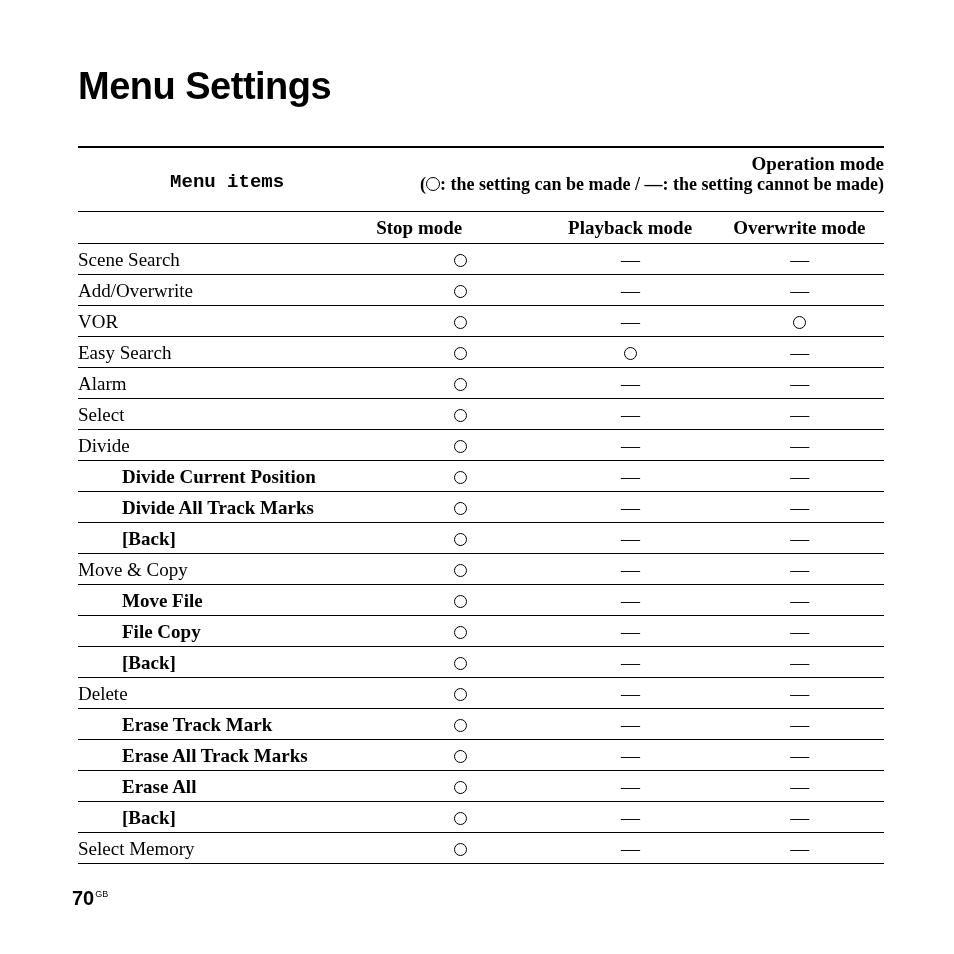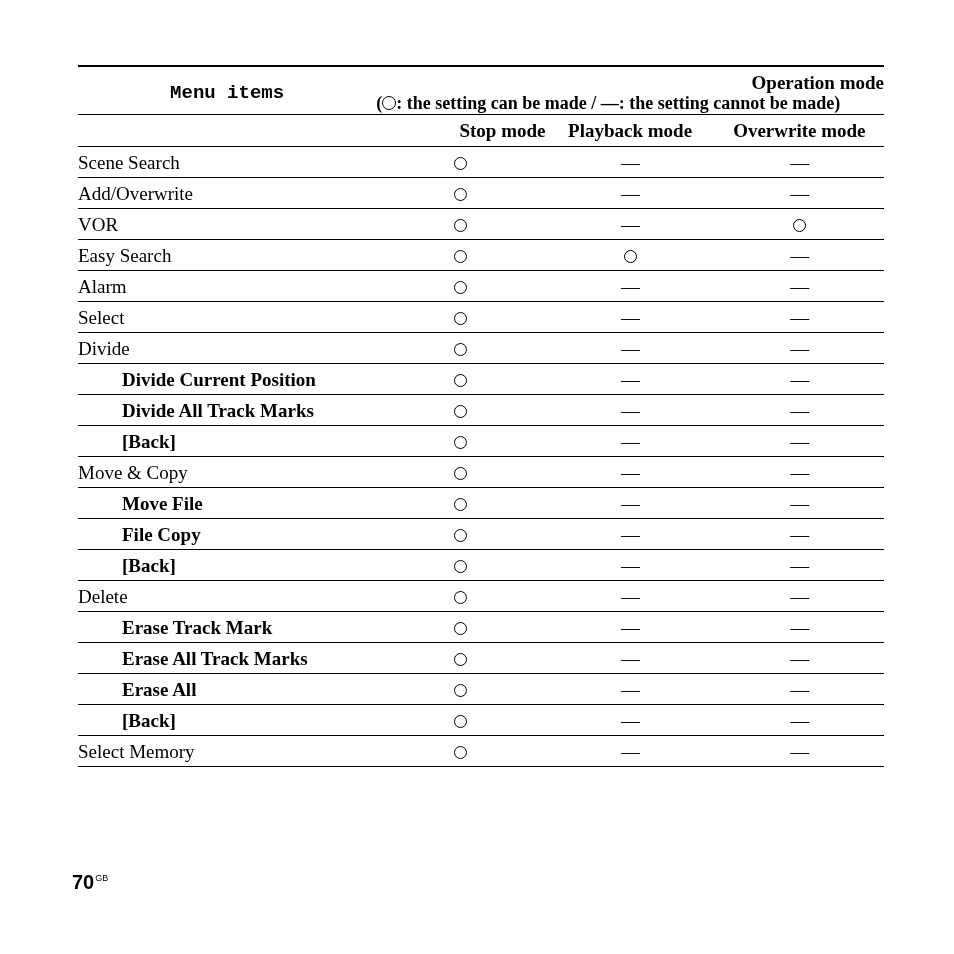--- a/index.html
+++ b/index.html
@@ -43,35 +43,35 @@
     font-weight: bold;
     text-align: center;
     font-family: Liberation Mono, monospace;
   }
   .hdr-row1 .opmode {
     font-weight: bold;
     text-align: right;
   }
   .hdr-row2 td {
     font-weight: bold;
-    text-align: left;
+    text-align: right;
     font-size: 18px;
     padding-top: 2px;
-    padding-bottom: 2px;
+    padding-bottom: 18px;
   }
   .hdr-legend {
     white-space: nowrap;
   }
   .modes-rule td { border-top: 1px solid #000; }
   .hdr-row3 td {
     font-weight: bold;
     text-align: center;
     padding: 6px 0 6px 0;
   }
-  .hdr-row3 td.stop { text-align: right; }
+  .hdr-row3 td.stop { text-align: left; }
   .body-rule td { border-top: 1px solid #000; }
   .body td { height: 30px; }
   .body .label {
     text-align: left;
     font-weight: normal;
     border-bottom: 1px solid #000;
     padding-left: 0;
   }
   .body .label.indent { padding-left: 44px; font-weight: bold; }
   .body .cell {
@@ -97,36 +97,37 @@
     width: 12px;
     height: 12px;
     border: 1.5px solid #000;
     border-radius: 50%;
     vertical-align: -1px;
     margin-right: 0;
   }
   .page-num {
     position: absolute;
     left: 72px;
-    bottom: 60px;
+    bottom: 44px;
     font-family: Arial, Helvetica, sans-serif;
     font-weight: 900;
     font-size: 20px;
   }
   .page-num sup {
     font-size: 9px;
     font-weight: 400;
     vertical-align: super;
     margin-left: 1px;
   }
 </style>
 </head>
 <body>
 
 <div class="page">
+  <h1 class="title">Menu Settings</h1>
 
   <table>
     <colgroup>
       <col class="item">
         <col class="mode">
         <col class="mode">
         <col class="mode">
     </colgroup>
 
     <tbody>

